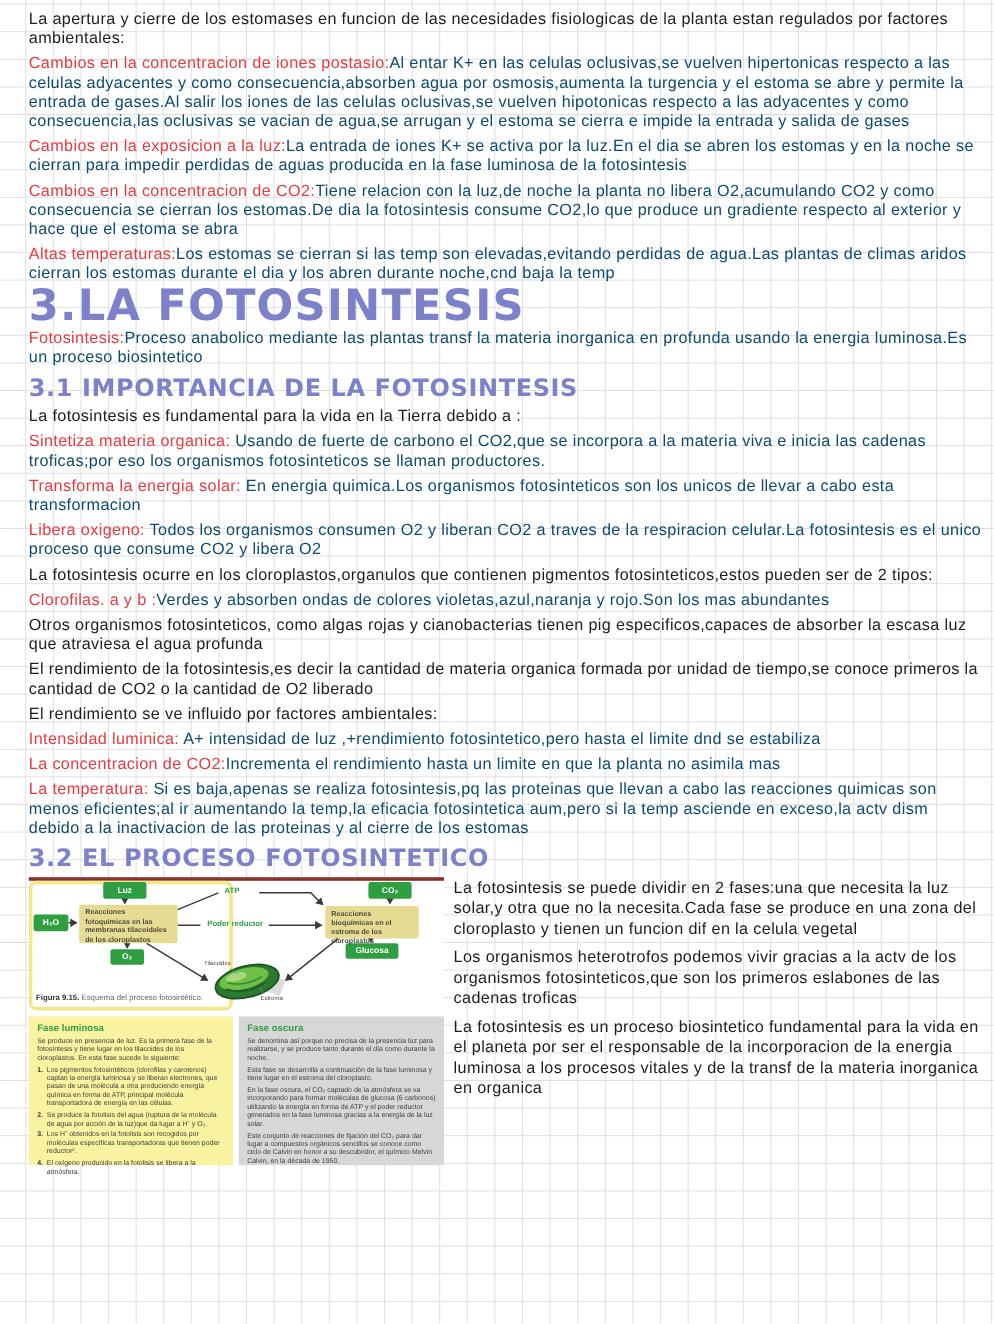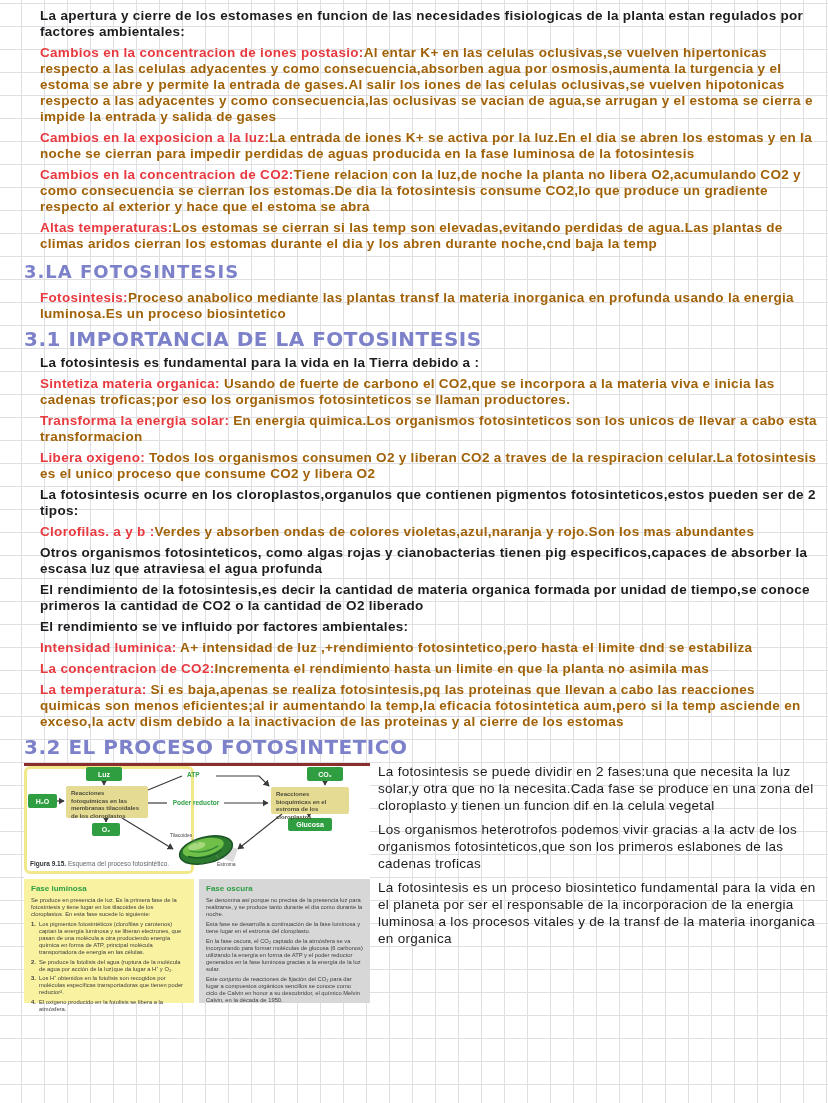--- a/index.html
+++ b/index.html
@@ -7,26 +7,26 @@
     width:828px;height:1103px;overflow:hidden;
     background-color:#ffffff;
     background-image:
       linear-gradient(to right,#dfdfe3 1px,transparent 1px),
       linear-gradient(to bottom,#dfdfe3 1px,transparent 1px);
     background-size:23px 23px;
     background-position:-2px 3px;
     font-family:"Liberation Sans",sans-serif;
   }
   .page{position:relative;width:828px;height:1103px;box-sizing:border-box;padding:8px 10px 0 24px;}
-  .hw{font-weight:bold;font-size:13.5px;line-height:16px;letter-spacing:.3px;color:#1d1d1f;margin:0 0 5px 16px;}
+  .hw{font-weight:normal;font-size:13.5px;line-height:16px;letter-spacing:.3px;color:#1d1d1f;margin:0 0 5px 0;}
   .hw .lead{color:#e8393f;}
-  .hw .txt{color:#a16207;}
+  .hw .txt{color:#0c4a6e;}
   .hw.plain .txt{color:#1d1d1f;}
   .h1,.h2{font-family:"DejaVu Sans",sans-serif;font-weight:800;color:#7c81c9;margin:0;}
-  .h1{font-size:18px;line-height:30px;letter-spacing:1px;margin:3px 0 3px 0;}
+  .h1{font-size:36px;line-height:30px;letter-spacing:1px;margin:3px 0 3px 0;}
   .h2{font-size:20px;line-height:24px;letter-spacing:.5px;margin:4px 0 4px 0;}
   .bottom{display:flex;margin-top:4px;}
   
   .figure{position:relative;width:346px;height:240px;flex:none;background:#fff;}
   .fig-topline{position:absolute;left:0;top:0;width:100%;height:3px;background:#8a2f2b;}
   .yframe{position:absolute;left:0;top:3px;width:170px;height:108px;border:3px solid #f1e88a;border-radius:6px;box-sizing:border-box;}
   .node{position:absolute;background:#2f9e41;color:#fff;font-weight:bold;font-size:7px;line-height:1;
         display:flex;align-items:center;justify-content:center;border-radius:2px;z-index:6;}
   .tanbox{position:absolute;background:#e5db92;color:#4c4c3c;font-weight:bold;font-size:6px;line-height:7.5px;
         padding:4px 5px;box-sizing:border-box;border-radius:2px;z-index:6;}

